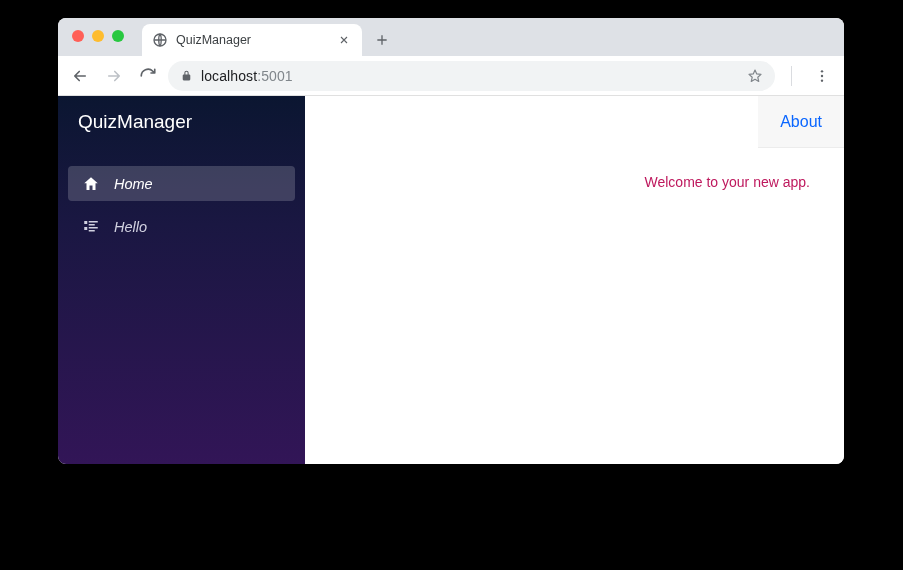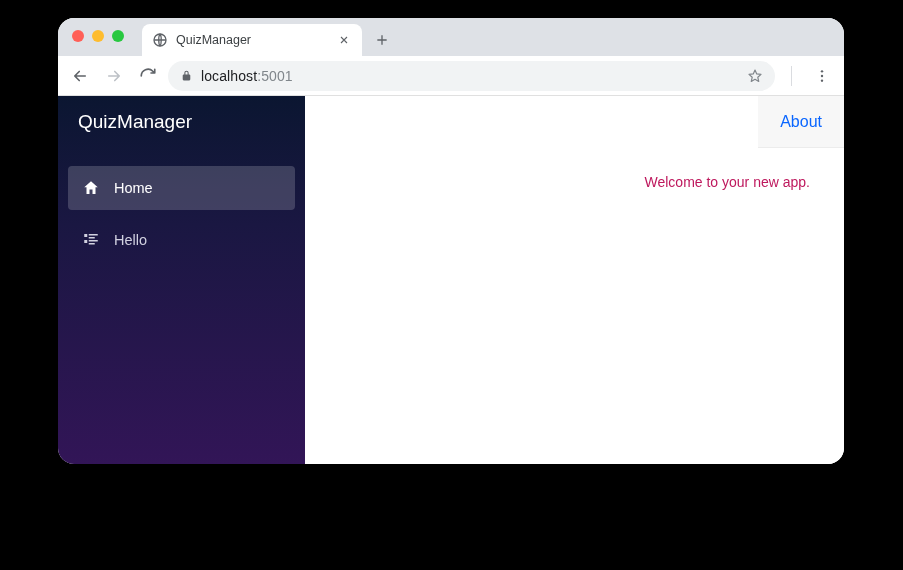--- a/index.html
+++ b/index.html
@@ -11,21 +11,21 @@
       overflow: hidden;
       position: relative;
     }
     .browser-window {
       position: absolute;
       left: 58px;
       top: 18px;
       width: 786px;
       height: 446px;
       background: #fff;
-      border-radius: 16px;
+      border-radius: 8px;
       overflow: hidden;
       box-shadow: 0 10px 40px rgba(0,0,0,0.5);
       display: flex;
       flex-direction: column;
     }
     
     .titlebar {
       height: 38px;
       background: #dee1e6;
       display: flex;
@@ -144,29 +144,30 @@
       font-weight: 500;
       color:#fff;
     }
     .sidebar-nav {
       padding: 18px 10px 0 10px;
       display:flex;
       flex-direction:column;
       gap:8px;
     }
     .sidebar-item {
-      height: 44px;
+      height: 35px;
       border-radius: 4px;
       display:flex;
       align-items:center;
       padding: 0 14px;
       gap: 14px;
       color: #d1d1e0;
       font-size: 14.5px;
       cursor:pointer;
+      font-style:italic;
     }
     .sidebar-item.active {
       background: rgba(255,255,255,0.18);
       color:#fff;
     }
     .sidebar-item .icon svg { width:18px; height:18px; display:block; }
     .main-area {
       flex:1;
       display:flex;
       flex-direction:column;

